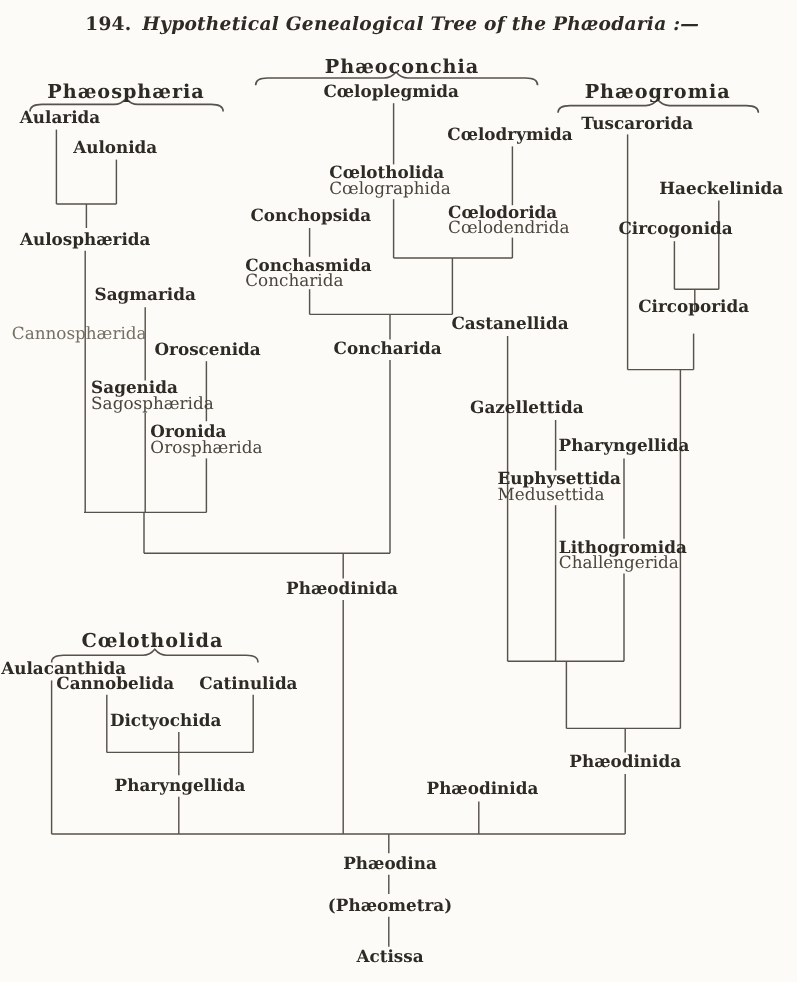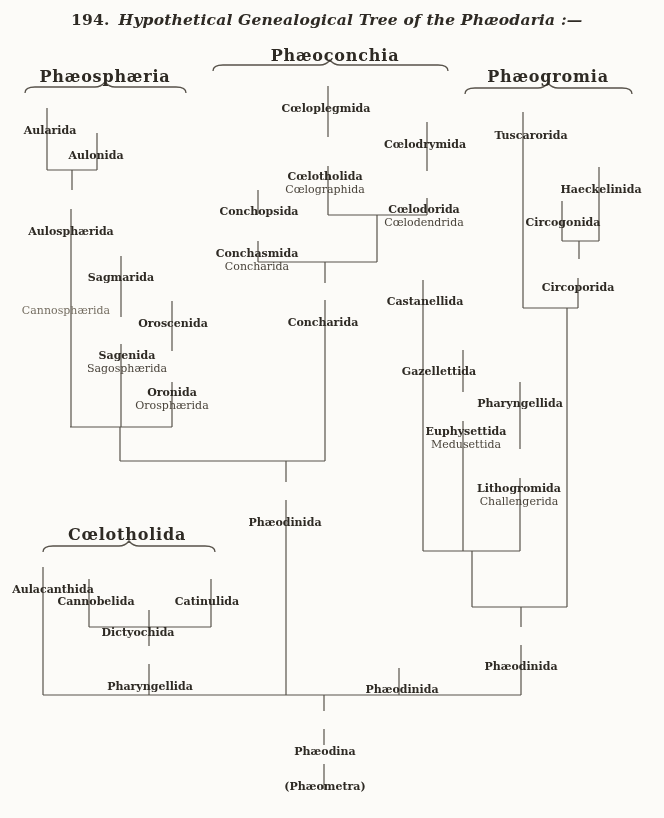--- a/index.html
+++ b/index.html
@@ -13,22 +13,22 @@
   }
   .title{
     position:absolute;left:71px;top:10px;
     font-size:15.5px;white-space:nowrap;letter-spacing:.2px;
   }
   .title .num{font-style:normal;font-weight:600;margin-right:9px;}
   .title .ital{font-style:italic;font-weight:600;}
   svg.wires{position:absolute;left:0;top:0;}
   .lbl{
     position:absolute;transform:translate(-50%,-50%);
-    font-size:11px;font-weight:bold;line-height:12.5px;
-    white-space:nowrap;text-align:center;margin-top:32px;
+    font-size:14px;font-weight:bold;line-height:12.5px;
+    white-space:nowrap;
   }
   .lbl .syn{display:block;font-weight:normal;color:#4a443b;}
   .hdr{
     position:absolute;transform:translate(-50%,-50%);
     font-size:16px;font-weight:bold;letter-spacing:.8px;white-space:nowrap;
   }
   .faint{color:#756e62;font-weight:normal;}
 </style>
 </head>
 <body>

